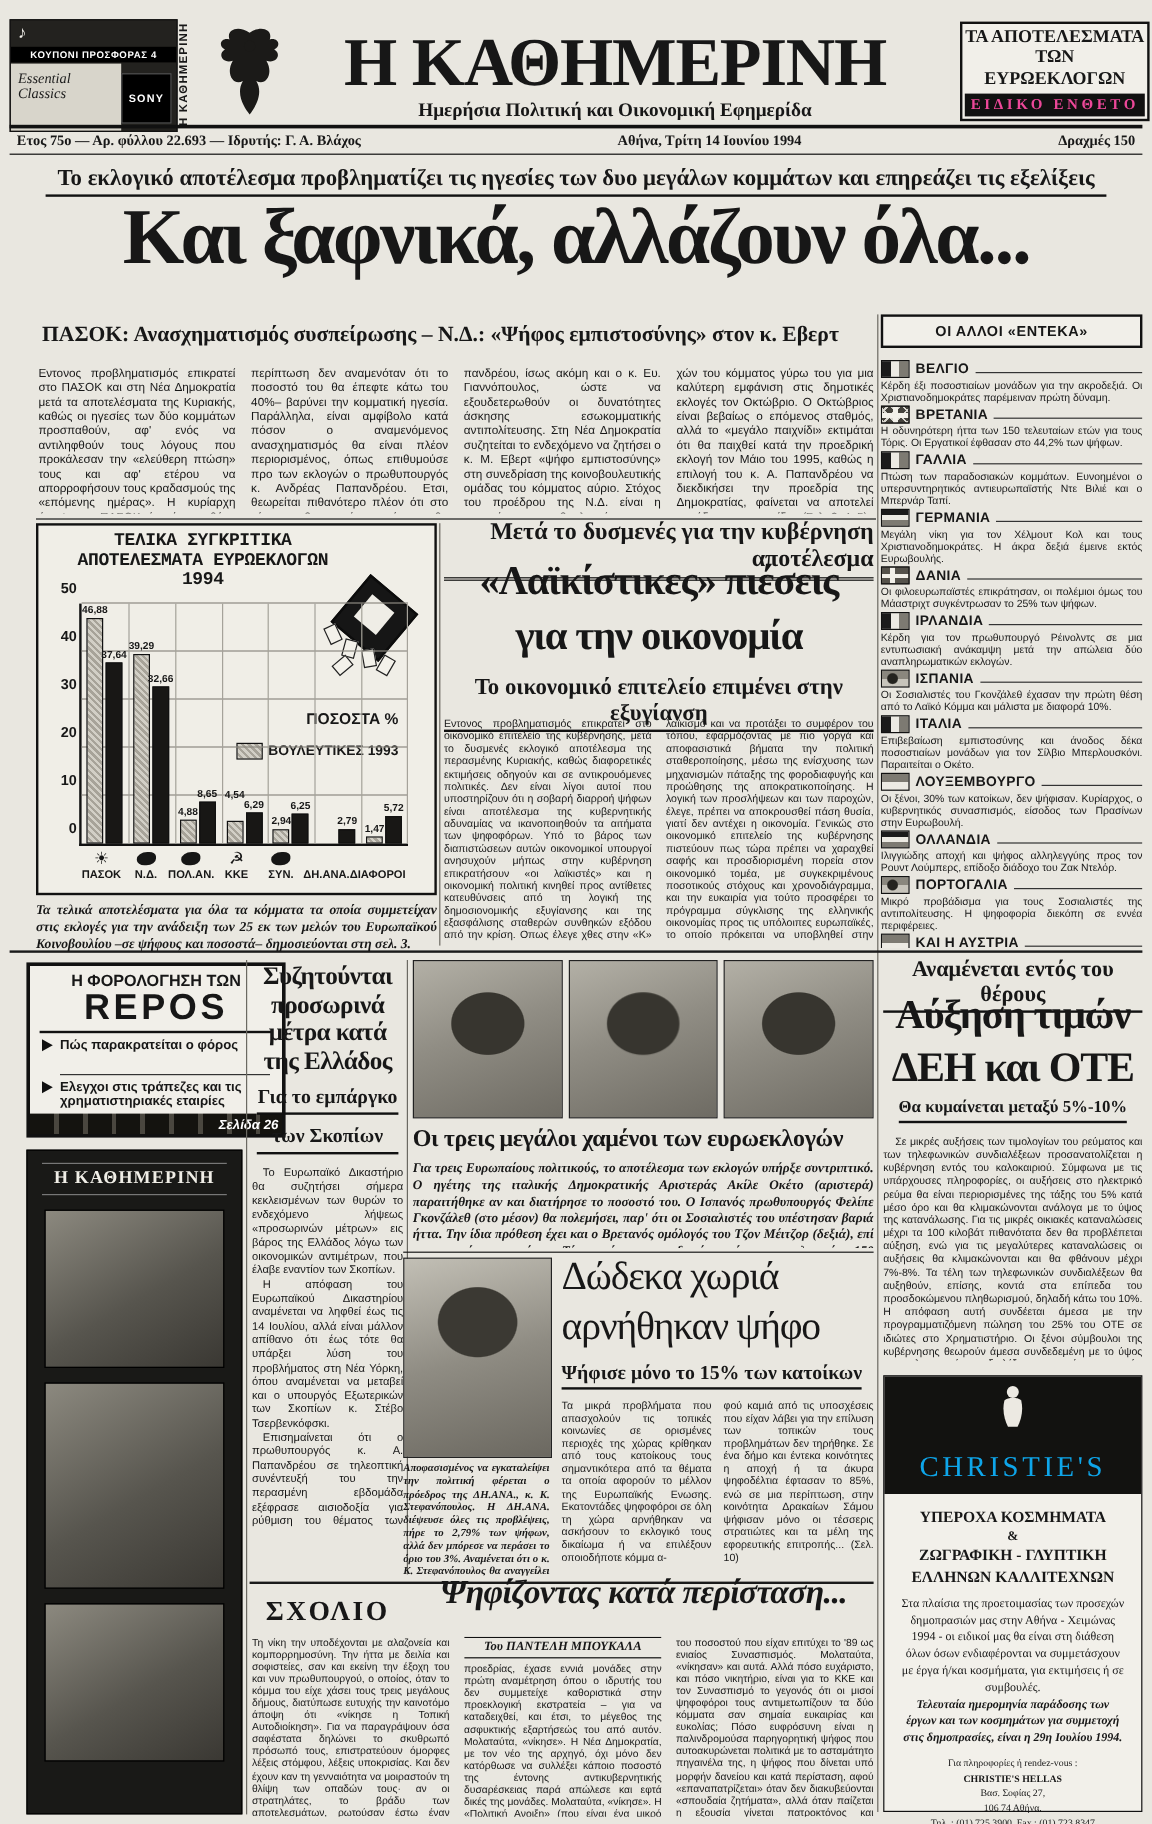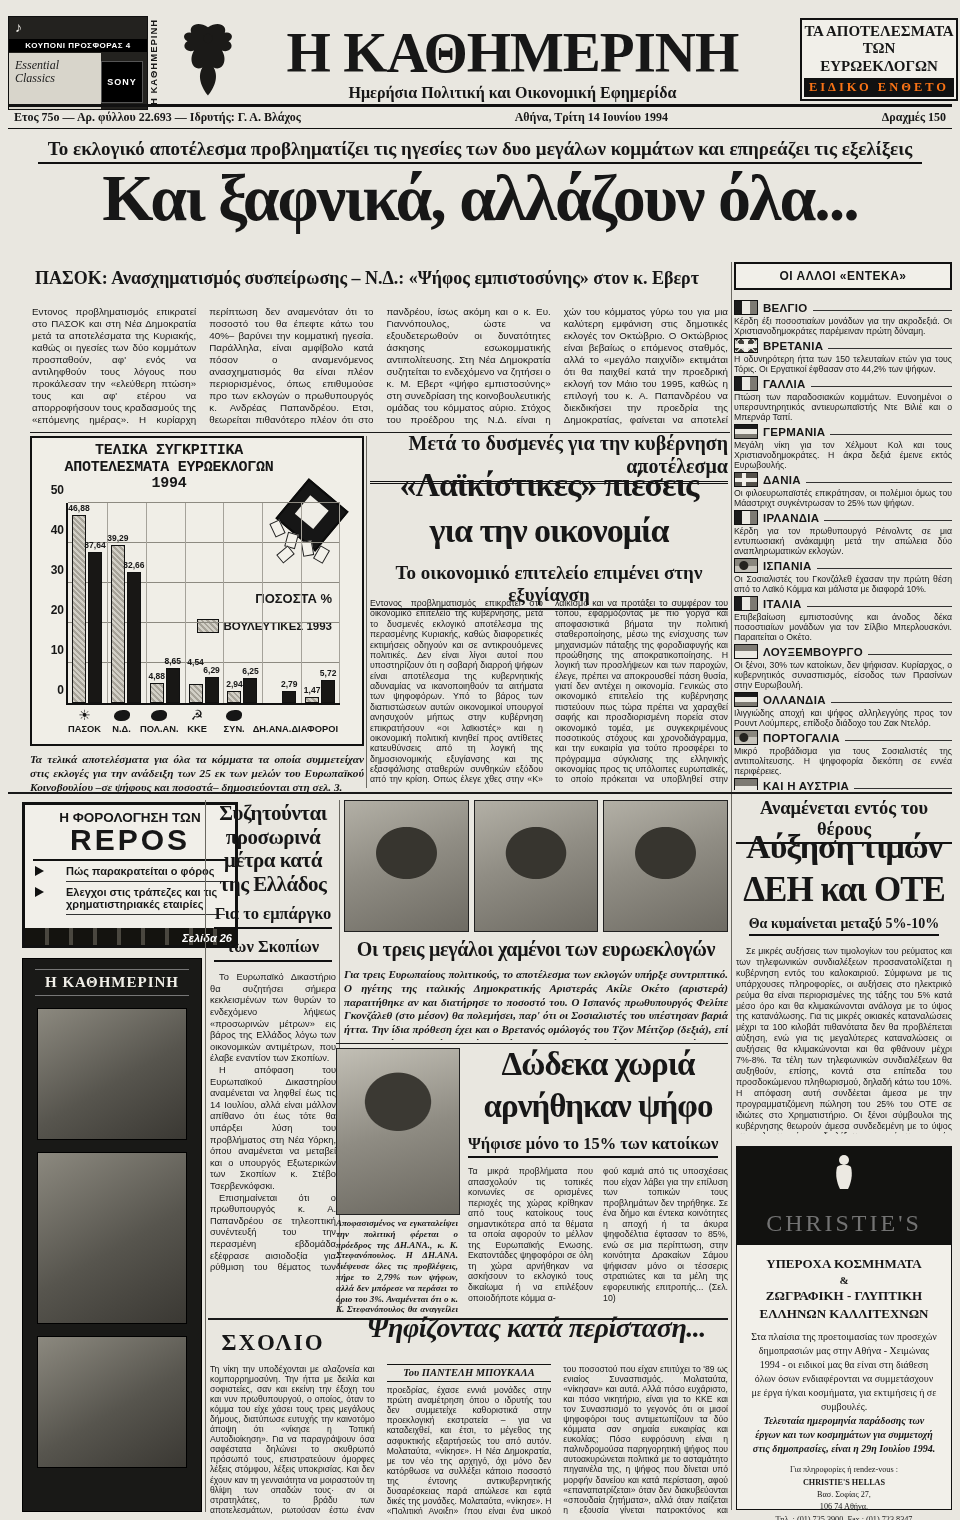--- a/index.html
+++ b/index.html
@@ -20,21 +20,21 @@
       color:#1c1c1c;font-size:12px;line-height:1.1;padding:6px 0 0 6px;font-style:italic;}
   #promo-sony{position:absolute;right:4px;bottom:6px;width:40px;height:40px;background:#000;border:1px solid #555;
       color:#fff;font-weight:bold;font-size:9px;text-align:center;line-height:40px;letter-spacing:1px;}
   #promo-side{left:148px;top:16px;height:92px;width:16px;writing-mode:vertical-rl;transform:rotate(180deg);
       font-weight:bold;font-size:9.5px;letter-spacing:1px;text-align:center;}
   #eagle{left:180px;top:18px;width:56px;height:82px;}
   #m-title{left:240px;top:20px;width:545px;text-align:center;font-weight:bold;font-size:57px;letter-spacing:-1px;}
   #m-sub{left:240px;top:84px;width:545px;text-align:center;font-weight:bold;font-size:16px;}
   #results-box{left:800px;top:18px;width:150px;border:2px solid #111;background:#f1efe9;text-align:center;padding:3px 2px 2px;}
   #results-box .rl{font-weight:bold;font-size:15px;line-height:1.15;}
-  #results-banner{margin-top:3px;background:#111;color:#f97316;font-weight:bold;font-size:12.5px;
+  #results-banner{margin-top:3px;background:#111;color:#ec4899;font-weight:bold;font-size:12.5px;
       letter-spacing:3px;padding:2px 0;}
   #dateline{left:8px;top:104px;width:944px;border-top:3px solid #111;border-bottom:1px solid #111;
       display:flex;justify-content:space-between;align-items:center;padding:3px 6px;box-sizing:border-box;
       font-weight:bold;font-size:12px;}
 
   
   #kicker-wrap{left:0;top:138px;width:960px;text-align:center;}
   #kicker{display:inline-block;font-weight:bold;font-size:19px;border-bottom:2px solid #111;padding:0 10px 2px;}
   #headline{left:0;top:160px;width:960px;text-align:center;font-weight:bold;font-size:66px;letter-spacing:-2px;}
   #subhead{left:35px;top:268px;width:690px;font-weight:bold;font-size:18px;}
@@ -100,21 +100,21 @@
   .flag.emblem{background:radial-gradient(circle at 40% 50%,#24231f 0 4px,rgba(0,0,0,0) 5px),
       linear-gradient(#8a877e 0 50%,#c7c4bb 50% 100%);}
 
   
   #repos{left:22px;top:802px;width:216px;height:146px;border:3px solid #111;background:#f1efe9;box-sizing:border-box;}
   #repos-t1{text-align:center;font-weight:bold;font-size:13.5px;margin-top:5px;}
   #repos-t2{text-align:center;font-weight:bold;font-size:30px;letter-spacing:3px;line-height:1;}
   #repos hr{border:none;border-top:2px solid #111;margin:4px 8px;}
   .r-bullet{display:flex;gap:6px;align-items:flex-start;margin:4px 10px 0;}
   .r-arrow{width:0;height:0;border-left:9px solid #111;border-top:5px solid rgba(0,0,0,0);border-bottom:5px solid rgba(0,0,0,0);margin-top:1px;}
-  .r-bullet .tx{font-weight:bold;font-size:11px;line-height:1.15;border-bottom:1px solid #333;padding-bottom:3px;flex:1;margin-left:16px;}
+  .r-bullet .tx{font-weight:bold;font-size:11px;line-height:1.15;border-bottom:1px solid #333;padding-bottom:17px;flex:1;}
   .r-bullet:last-child .tx{border-bottom:none;}
   #repos-strip{position:absolute;left:0;bottom:0;width:100%;height:17px;
       background:repeating-linear-gradient(90deg,#14130f 0 20px,#4a473f 20px 24px);}
   #repos-page{position:absolute;right:3px;bottom:1px;color:#fff;font-weight:bold;font-size:11px;font-style:italic;}
 
   #darkpanel{left:22px;top:958px;width:180px;height:554px;background:#191917;border:1px solid #000;box-sizing:border-box;}
   #dp-title{color:#f0eee7;text-align:center;font-weight:bold;font-size:15px;letter-spacing:1px;
       border-top:1px solid #777;border-bottom:1px solid #777;margin:10px 12px 0;padding:4px 0;}
   .dp-img{margin:12px 14px 0;height:130px;background:linear-gradient(150deg,#8c897f 0%,#57554e 55%,#3a3833 100%);border:1px solid #000;}
   .dp-img.tall{height:170px;}
@@ -125,49 +125,49 @@
   .sk-sub{font-weight:bold;font-size:16.5px;text-align:center;border-bottom:2px solid #111;
       margin:8px 4px 0;padding-bottom:3px;}
   #sk-body{margin-top:10px;height:300px;overflow:hidden;font-size:9.3px;line-height:1.25;}
   #sk-body p{margin:0 0 0;text-indent:9px;}
 
   
   #photostrip{left:344px;top:800px;width:384px;height:132px;display:flex;gap:5px;}
   .photo{flex:1;border:1px solid #222;background:
       radial-gradient(ellipse 42% 34% at 50% 40%,#37352f 0 58%,rgba(0,0,0,0) 60%),
       linear-gradient(160deg,#b3b0a6 0%,#908d84 45%,#6e6b63 100%);}
-  #losers-h{left:344px;top:938px;width:384px;text-align:center;font-weight:bold;font-size:20px;letter-spacing:-.3px;}
+  #losers-h{left:344px;top:938px;width:384px;font-weight:bold;font-size:20px;letter-spacing:-.3px;}
   #losers-cap{left:344px;top:968px;width:384px;height:72px;overflow:hidden;
       font-weight:bold;font-style:italic;font-size:11px;line-height:1.25;}
   #stef-photo{left:336px;top:1048px;width:122px;height:165px;border:1px solid #222;background:
       radial-gradient(ellipse 46% 30% at 50% 32%,#3b3933 0 58%,rgba(0,0,0,0) 60%),
       linear-gradient(165deg,#c2bfb5 0%,#8f8c83 50%,#6b6860 100%);}
   #stef-cap{left:336px;top:1218px;width:122px;height:95px;overflow:hidden;
       font-weight:bold;font-style:italic;font-size:9px;line-height:1.2;}
-  #twelve-h1,#twelve-h2{left:468px;width:260px;text-align:center;font-weight:bold;font-size:33px;letter-spacing:-1px;}
+  #twelve-h1,#twelve-h2{left:468px;width:260px;font-weight:normal;font-size:33px;letter-spacing:-1px;}
   #twelve-h1{top:1046px;} #twelve-h2{top:1088px;}
   #twelve-sub-w{left:468px;top:1134px;width:260px;}
   #twelve-sub{display:inline-block;font-weight:bold;font-size:16.5px;border-bottom:2px solid #111;padding-bottom:2px;}
   #twelve-cols{left:468px;top:1166px;width:260px;height:146px;display:flex;gap:10px;overflow:hidden;}
   #twelve-cols .col{flex:1;font-size:8.8px;line-height:1.2;}
 
   
   #ut-kick-w{left:736px;top:798px;width:216px;text-align:center;}
   #ut-kick{display:inline-block;font-weight:bold;font-size:18.5px;border-bottom:2px solid #111;padding-bottom:2px;}
   #ut-h1{left:736px;top:828px;width:216px;text-align:center;font-weight:bold;font-size:34px;letter-spacing:-1px;}
   #ut-h2{left:736px;top:870px;width:216px;text-align:center;font-weight:bold;font-size:35px;letter-spacing:-1px;}
   #ut-sub-w{left:736px;top:914px;width:216px;text-align:center;}
   #ut-sub{display:inline-block;font-weight:bold;font-size:14px;border-bottom:2px solid #111;padding-bottom:2px;}
   #ut-body{left:736px;top:946px;width:216px;height:188px;overflow:hidden;font-size:8.8px;line-height:1.24;text-indent:10px;}
 
   
   #christies{left:736px;top:1146px;width:216px;height:364px;border:1px solid #111;background:#f2f0ea;box-sizing:border-box;}
   #ch-banner{height:98px;background:#121210;position:relative;text-align:center;}
   #ch-fig{position:absolute;left:50%;top:6px;transform:translateX(-50%);}
-  #ch-name{position:absolute;left:0;bottom:8px;width:100%;color:#737373;font-size:24px;letter-spacing:3px;}
+  #ch-name{position:absolute;left:0;bottom:8px;width:100%;color:#0ea5e9;font-size:24px;letter-spacing:3px;}
   #ch-head{margin-top:10px;text-align:center;font-weight:bold;font-size:13px;line-height:1.35;}
   #ch-amp{font-size:11px;font-weight:bold;}
   #ch-body{margin:8px 14px 0;text-align:center;font-size:10px;line-height:1.4;}
   #ch-body .p2{font-weight:bold;font-style:italic;}
   #ch-contact{margin-top:8px;text-align:center;font-size:8.2px;line-height:1.5;}
   #ch-contact .strong{font-weight:bold;}
 
   
   #sch-label{left:210px;top:1330px;width:126px;text-align:center;font-weight:bold;font-size:23px;letter-spacing:2px;}
   #sch-h{left:344px;top:1312px;width:384px;text-align:center;font-weight:bold;font-style:italic;font-size:28px;letter-spacing:-.5px;}

